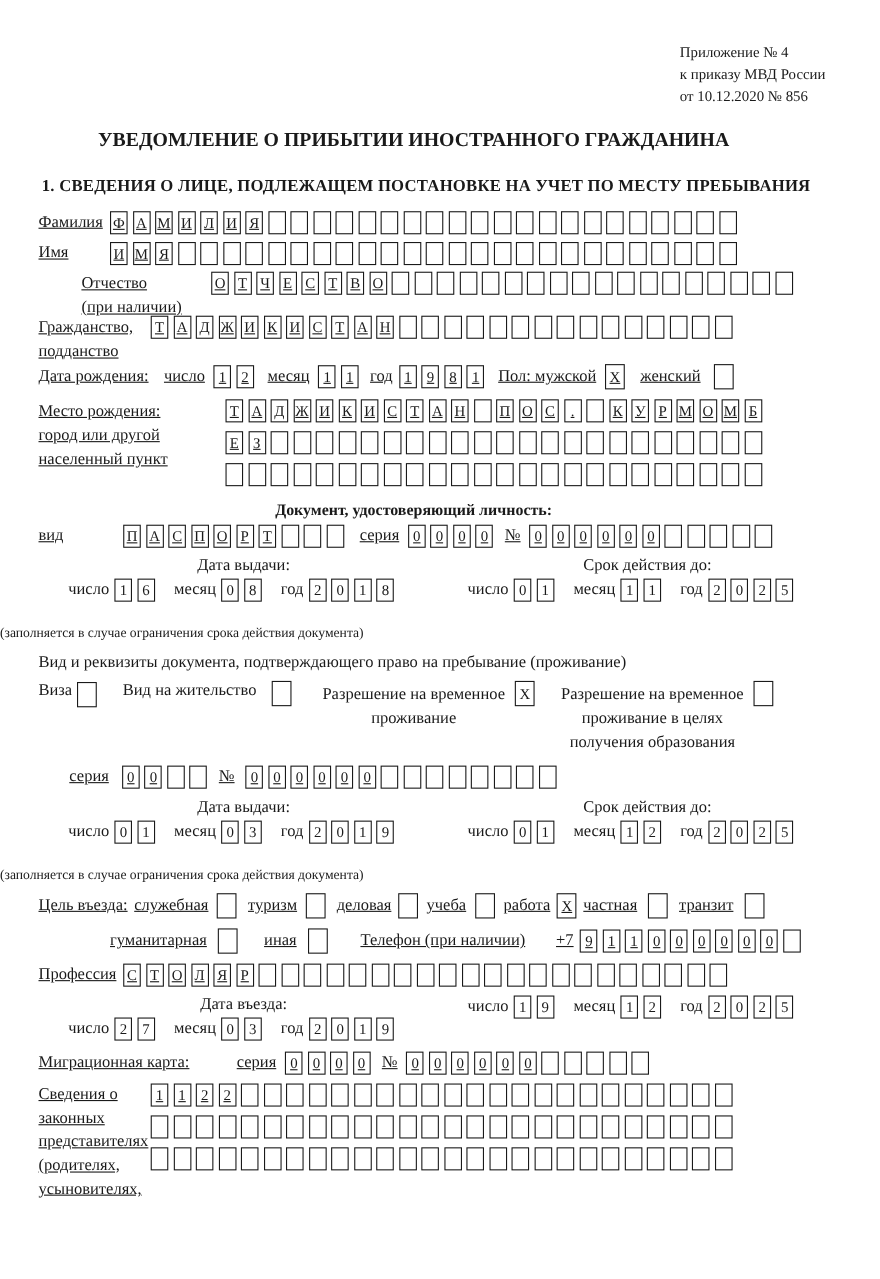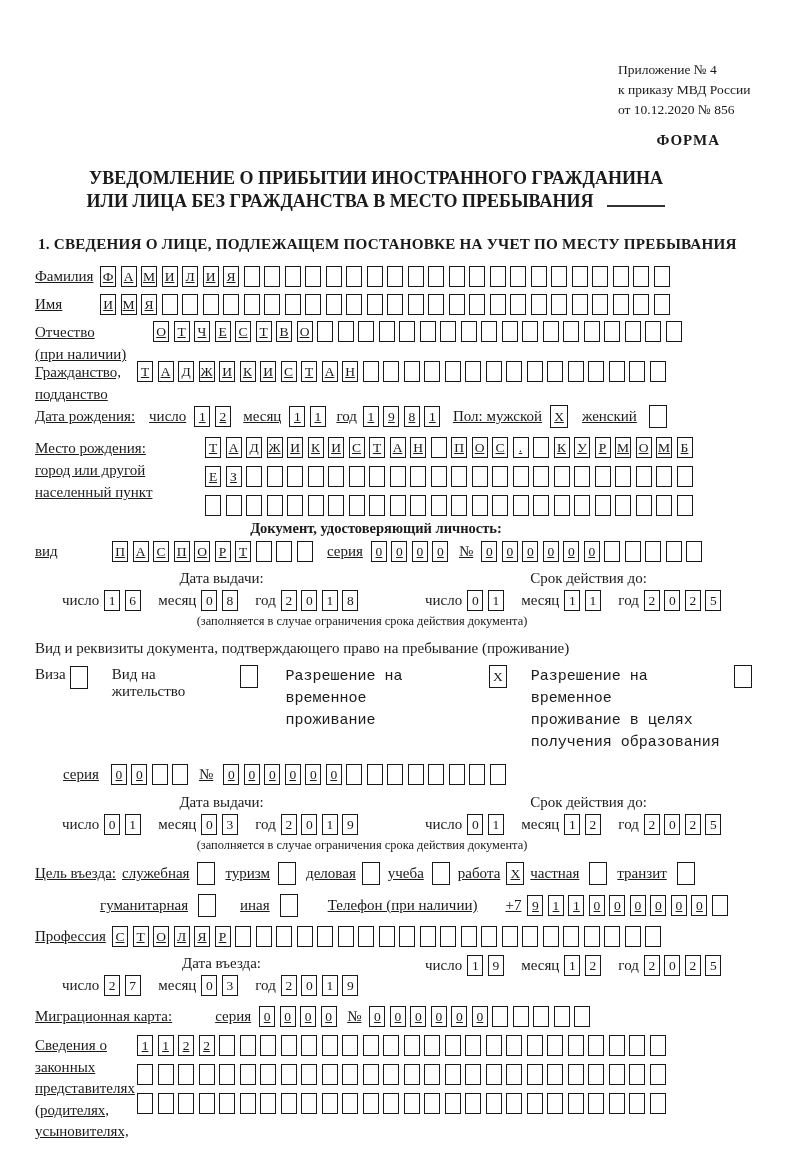--- a/index.html
+++ b/index.html
@@ -5,21 +5,21 @@
   * { box-sizing: border-box; margin: 0; padding: 0; }
   html, body { width: 800px; }
   body {
     height: 1163px;
     background: #ffffff;
     color: #1a1a1a;
     font-family: "Liberation Serif", serif;
     font-size: 15px;
     overflow: hidden;
   }
-  .page { position: relative; width: 752px; height: 1163px; padding-top: 60px; }
+  .page { position: relative; width: 752px; height: 1163px; padding-top: 38px; }
 
   
   .hdr { margin-left: 618px; line-height: 20px; font-size: 13.5px; }
   .hdr .sub { font-size: 12.5px; line-height: 19px; margin-top: 3px; }
   .forma { text-align: right; padding-right: 32px; font-weight: bold; font-size: 15px; margin-top: 12px; letter-spacing: 1px; }
 
   
   .title { text-align: center; font-weight: bold; font-size: 18px; line-height: 23px; margin-top: 18px; }
   .blank-line { display: inline-block; width: 58px; border-bottom: 2px solid #333; height: 14px; margin-left: 14px; }
   .sec-head { padding-left: 38px; font-weight: bold; font-size: 15.2px; margin-top: 22px; letter-spacing: 0.2px; }
@@ -29,59 +29,57 @@
   .row-top { align-items: flex-start; }
   .lbl { flex: none; }
   .lbl2 { flex: none; line-height: 22px; }
   .cells { display: inline-flex; flex: none; }
   .cb {
     width: 16px; height: 21px; border: 1.5px solid #1a1a1a; margin-right: 4.5px;
     display: inline-flex; align-items: center; justify-content: center;
     font-size: 13.5px; flex: none; background: #fff;
   }
   .big .cb { width: 18px; height: 23px; margin-right: 0; }
-  .w64 { width: 65px; } .w118 { width: 118px; } .w102 { width: 102px; } .w170 { width: 170px; } .w77 { width: 77px; }
+  .w64 { width: 65px; } .w118 { width: 118px; margin-left: 39px; } .w102 { width: 102px; } .w170 { width: 170px; } .w77 { width: 77px; }
   .stackrows { display: flex; flex-direction: column; row-gap: 8px; }
 
   
   .center-bold { text-align: center; font-weight: bold; font-size: 14.5px; margin-top: 8px; }
 
   
   .dates { display: flex; margin-top: 8px; }
   .dblock { display: flex; flex-direction: column; }
   .dblock .dhead { text-align: center; margin-bottom: 3px; }
   .dline { display: flex; align-items: center; white-space: nowrap; }
   .dline .dl { margin-right: 5px; }
   .dline .cells { margin-right: 13px; }
   .dline .cells:last-child { margin-right: 0; }
-  .foot { text-align: center; padding-right: 28px; font-size: 12.4px; margin-top: 3px; }
+  .foot { text-align: left; padding-right: 28px; font-size: 12.4px; margin-top: 21px; }
 
   .permits { display: flex; align-items: flex-start; padding-left: 35px; margin-top: 5px; }
-  .stack { display: flex; flex-direction: column; line-height: 22px; font-family: Liberation Mono, monospace; }
+  .stack { display: flex; flex-direction: column; align-items: center; line-height: 22px; }
   .chkbox { margin-left: 9px; margin-top: -1px; }
 
   .gap6 { margin-left: 6px; } .gap8 { margin-left: 8px; } .gap10 { margin-left: 10px; }
   .gap12 { margin-left: 12px; } .gap14 { margin-left: 14px; } .gap24 { margin-left: 24px; }
   .gap28 { margin-left: 28px; } .gap30 { margin-left: 30px; }
 </style>
 </head>
 <body>
 
 <div class="page">
 
   <div class="hdr">
     <div>Приложение № 4</div>
     <div>к приказу МВД России</div>
     <div>от 10.12.2020 № 856</div>
   </div>
-  <div class="forma">ФОРМА</div>
 
   <div class="title">
     <div>УВЕДОМЛЕНИЕ О ПРИБЫТИИ ИНОСТРАННОГО ГРАЖДАНИНА</div>
-    <div><span>ИЛИ ЛИЦА БЕЗ ГРАЖДАНСТВА В МЕСТО ПРЕБЫВАНИЯ</span><span class="blank-line"></span></div>
   </div>
 
   <div class="sec-head">1. СВЕДЕНИЯ О ЛИЦЕ, ПОДЛЕЖАЩЕМ ПОСТАНОВКЕ НА УЧЕТ ПО МЕСТУ ПРЕБЫВАНИЯ</div>
 
   <div class="row" style="margin-top:13px">
     <span class="lbl w64">Фамилия</span>
     <span class="cells">
         <span class="cb">Ф</span>
         <span class="cb">А</span>
         <span class="cb">М</span>
@@ -327,21 +325,21 @@
           <span class="cb"></span>
           <span class="cb"></span>
           <span class="cb"></span>
           <span class="cb"></span>
           <span class="cb"></span>
           <span class="cb"></span>
         </span>
     </span>
   </div>
 
-  <div class="center-bold" style="margin-top:4px">Документ, удостоверяющий личность:</div>
+  <div class="center-bold" style="margin-top:14px">Документ, удостоверяющий личность:</div>
 
   <div class="row" style="margin-top:4px">
     <span class="lbl w77">вид</span>
     <span class="cells">
         <span class="cb">П</span>
         <span class="cb">А</span>
         <span class="cb">С</span>
         <span class="cb">П</span>
         <span class="cb">О</span>
         <span class="cb">Р</span>

